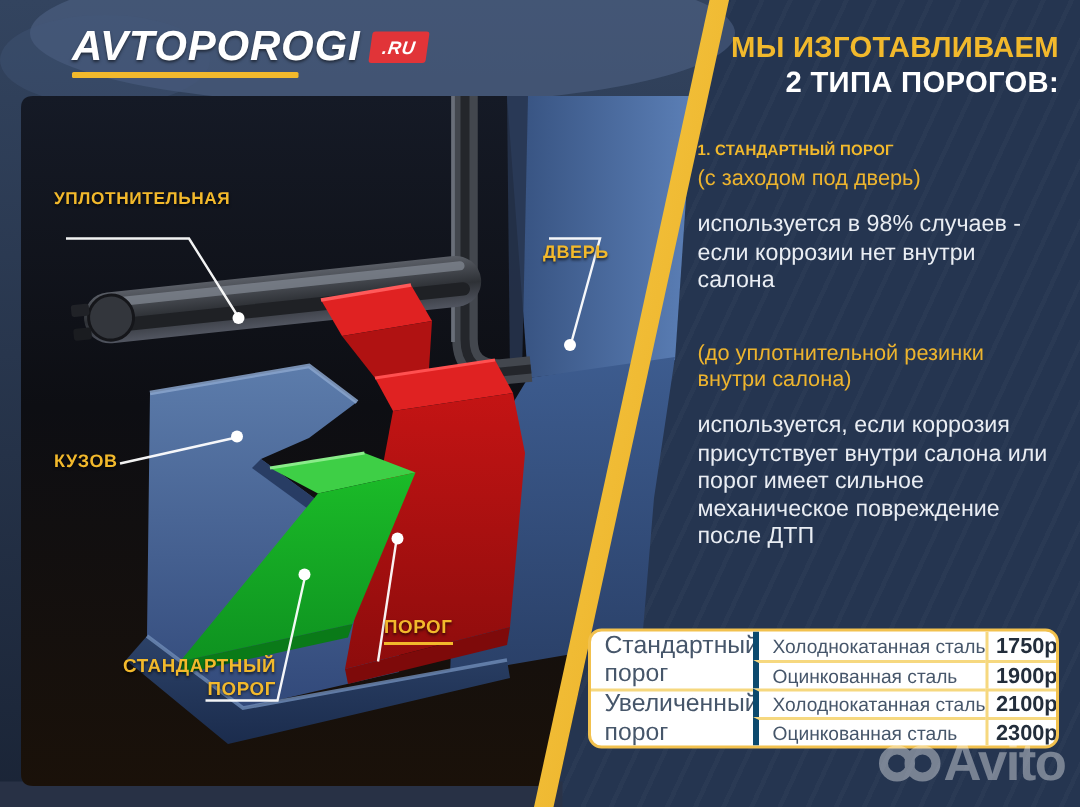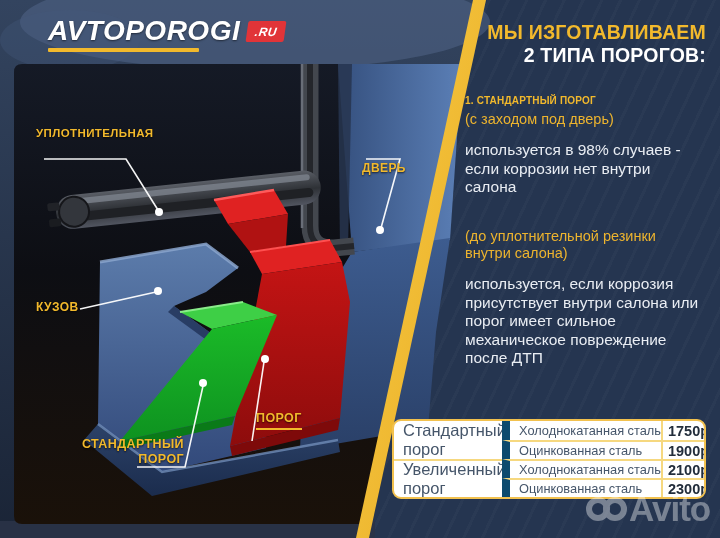--- a/index.html
+++ b/index.html
@@ -48,21 +48,21 @@
   .rp-body{color:#e9edf3;font-size:15.5px;font-weight:400;line-height:18.5px;margin-top:13px;width:240px;}
 
   
   .price-table{
     left:392px;top:419px;width:314px;height:80px;background:#ffffff;
     border:2px solid #f2c14e;border-radius:9px;overflow:hidden;
     display:grid;grid-template-columns:108px 1fr 52px;grid-auto-rows:1fr;
   }
   .pt-cell{display:flex;align-items:center;padding-left:9px;color:#46566a;}
   .pt-name{grid-row:span 2;font-size:16.5px;line-height:19px;border-top:2px solid #f6d87f;}
-  .pt-mat{font-size:12.8px;white-space:nowrap;border-left:8px solid #0c4a6e;border-top:2px solid #f6d87f;}
+  .pt-mat{font-size:12.8px;white-space:nowrap;border-left:4px solid #0c4a6e;border-top:2px solid #f6d87f;}
   .pt-price{font-size:14.5px;font-weight:800;color:#222d3b;white-space:nowrap;
     border-left:2px solid #f6d87f;border-top:2px solid #f6d87f;padding-left:5px;}
   .r1{border-top:none !important;}
 
   
   .watermark{
     left:586px;top:489px;z-index:3;display:flex;align-items:center;
     color:#ffffff;opacity:.38;pointer-events:none;
   }
   .wm-dot{width:24px;height:24px;border:6px solid #fff;border-radius:50%;}

